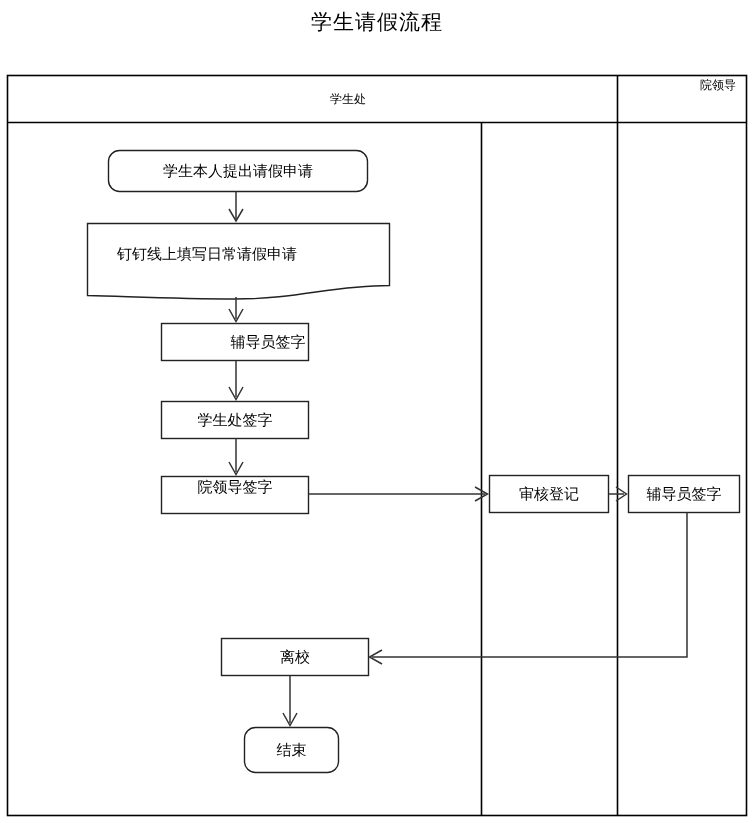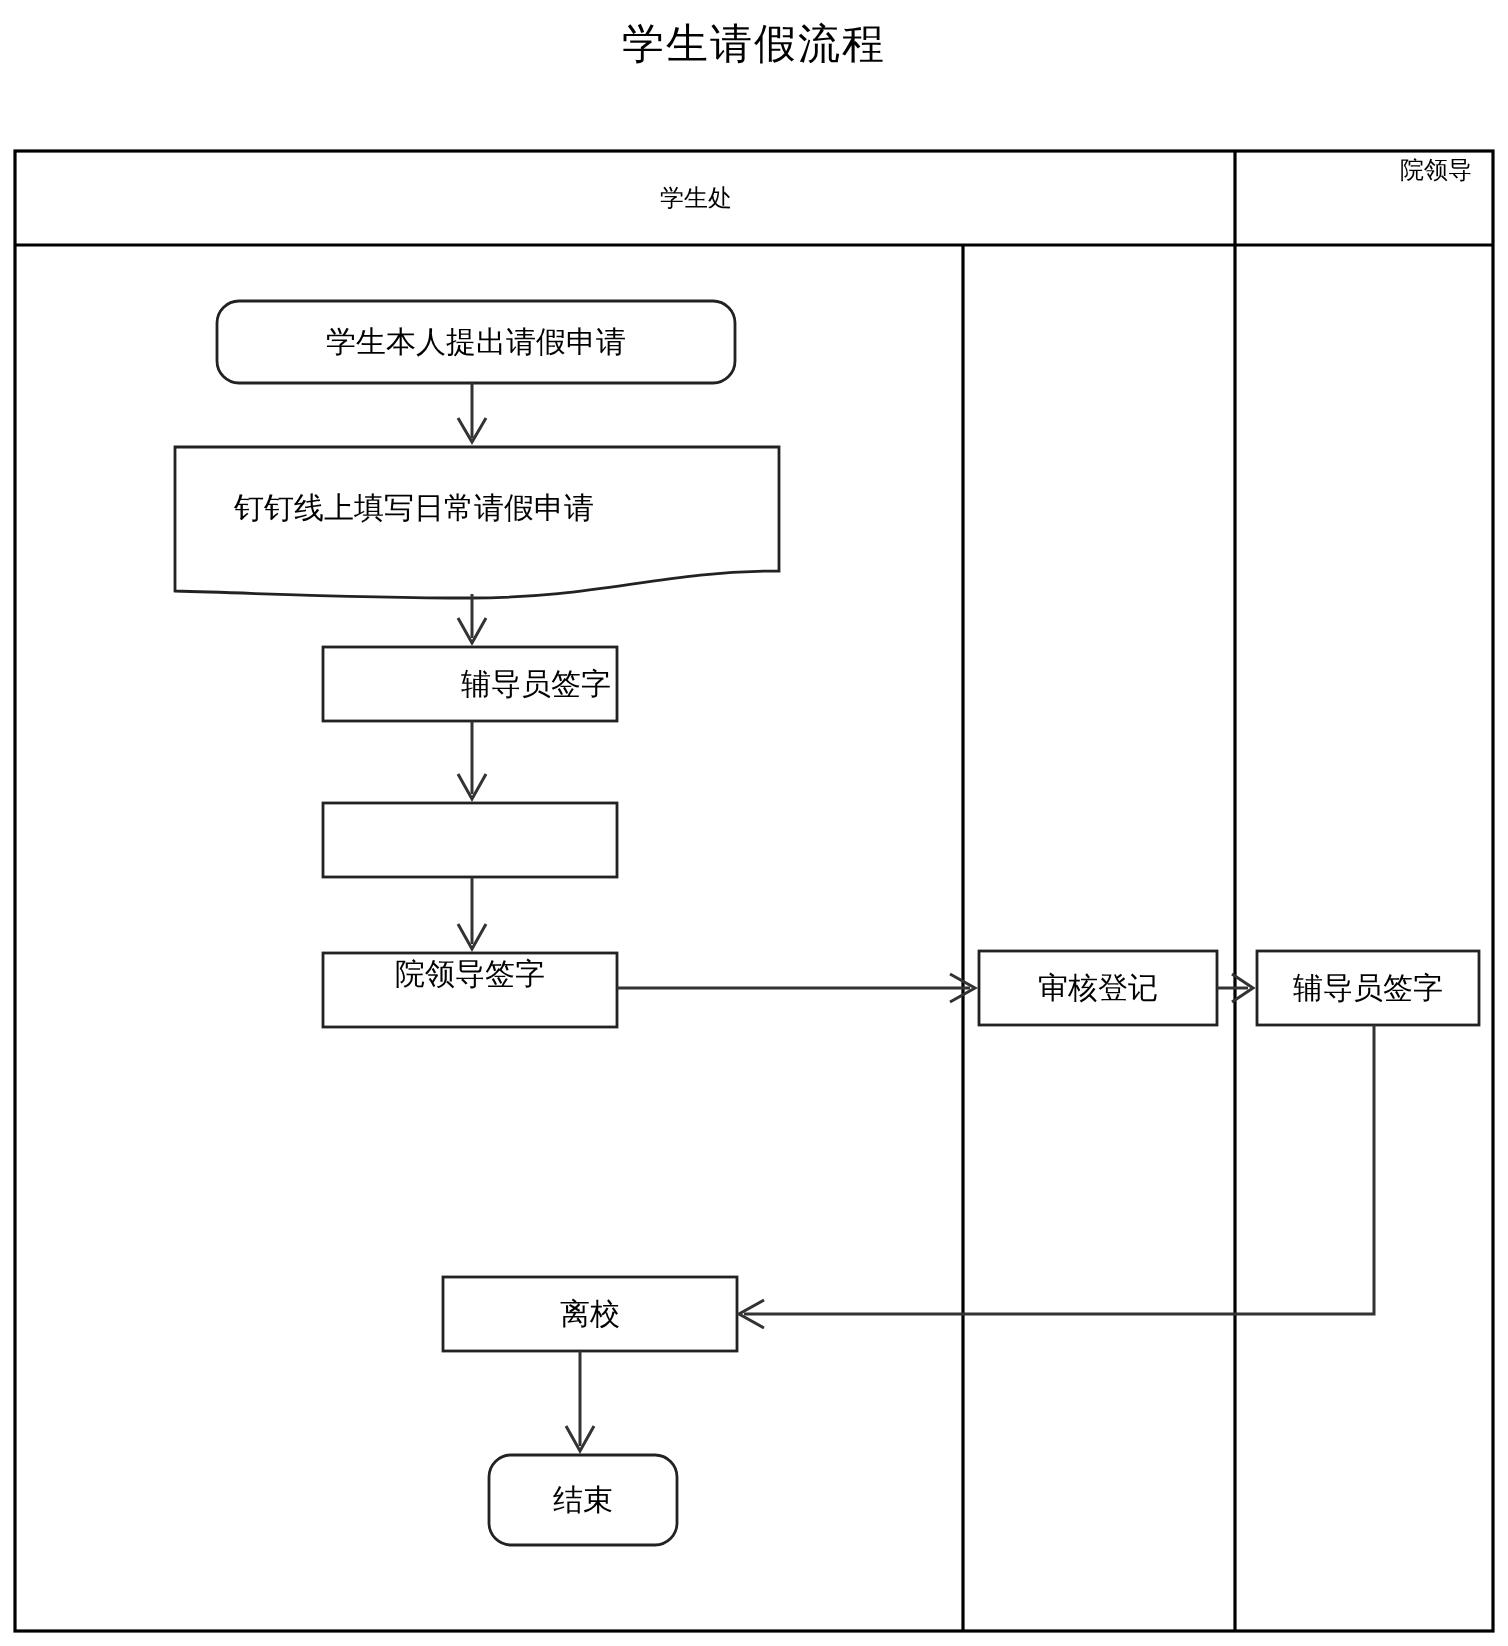--- a/index.html
+++ b/index.html
@@ -155,19 +155,20 @@
       </g>
     </g>
   </svg>
 
   <div class="lane-label lane-students">学生处</div>
   <div class="lane-label lane-leaders">院领导</div>
 
   <div class="node-label lbl-start">学生本人提出请假申请</div>
   <div class="node-label lbl-doc">钉钉线上填写日常请假申请</div>
   <div class="node-label lbl-counselor">辅导员签字</div>
+  <div class="node-label lbl-affairs">学生处签字</div>
   <div class="node-label lbl-leader">院领导签字</div>
   <div class="node-label lbl-register">审核登记</div>
   <div class="node-label lbl-sign">辅导员签字</div>
   <div class="node-label lbl-leave">离校</div>
   <div class="node-label lbl-end">结束</div>
 
 </div>
 
 </body></html>

